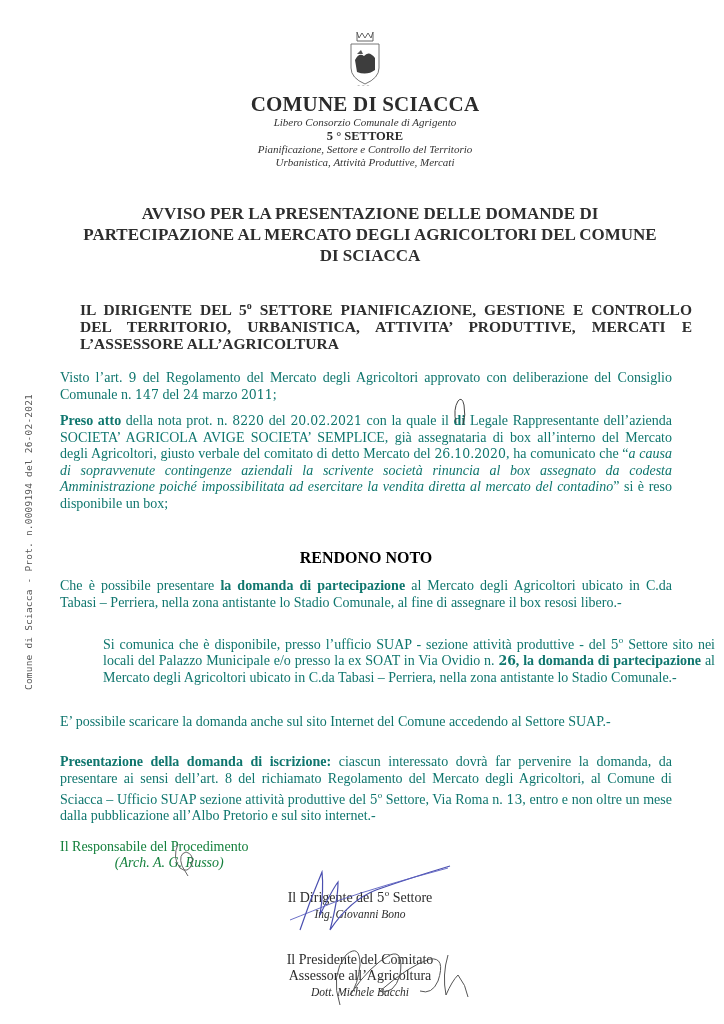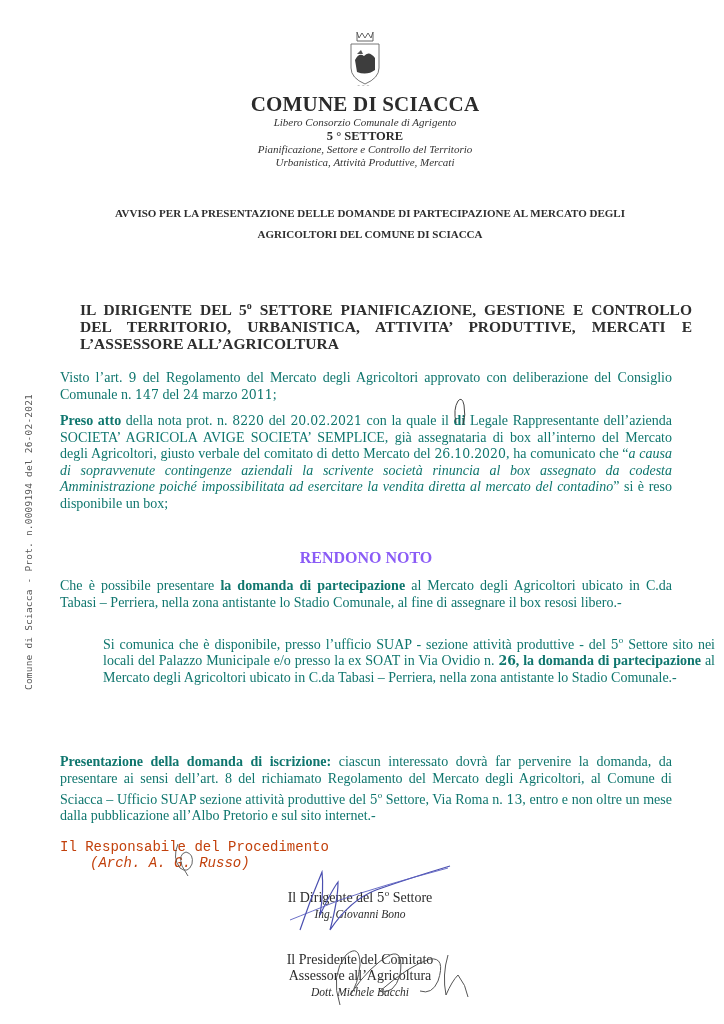--- a/index.html
+++ b/index.html
@@ -18,48 +18,48 @@
 
   .crest { position: absolute; left: 345px; top: 30px; width: 40px; height: 58px; }
 
   .letterhead { position: absolute; left: 150px; top: 92px; width: 430px; text-align: center; }
   .lh-title { font-family: "Liberation Serif", serif; font-weight: bold; font-size: 21px; color: #2b2b2b; letter-spacing: 0.2px; line-height: 24px; }
   .lh-sub { font-family: "Liberation Serif", serif; font-style: italic; font-size: 11px; line-height: 13px; color: #333; }
   .lh-settore { font-family: "Liberation Serif", serif; font-weight: bold; font-size: 12.5px; line-height: 14px; color: #2b2b2b; }
 
   .doc-title {
     position: absolute; left: 80px; top: 203px; width: 580px; text-align: center;
-    font-family: "Liberation Serif", serif; font-weight: bold; font-size: 11px; line-height: 21px; color: #2e2e2e;
+    font-family: "Liberation Serif", serif; font-weight: bold; font-size: 17px; line-height: 21px; color: #2e2e2e;
   }
 
   .dirigente-heading {
     position: absolute; left: 60px; top: 297px; width: 612px;
     font-family: "Liberation Serif", serif; font-weight: bold; font-size: 15.5px; line-height: 17px;
     text-align: justify; text-align-last: left; color: #2e2e2e; margin-left: 20px;
   }
 
   .body-text {
     position: absolute; left: 60px; width: 612px;
     font-family: "Liberation Serif", serif; font-size: 14px; line-height: 16.5px;
     text-align: justify; color: #0f766e;
   }
   .body-text b { font-weight: bold; }
   .body-text i { font-style: italic; }
   .num { font-family: "DejaVu Serif", serif; font-size: 12.5px; }
 
   .p-visto { top: 370px; }
   .p-preso { top: 413px; }
   .rendono { position: absolute; left: 60px; top: 549px; width: 612px; text-align: center;
-    font-family: "Liberation Serif", serif; font-weight: bold; font-size: 16px; color: #8b5cf6; }
+    font-family: "Liberation Serif", serif; font-weight: bold; font-size: 16px; color: #000000; }
   .p-che { top: 578px; }
   .p-comunica { top: 632px; margin-left: 43px; }
   .p-scaricare { top: 714px; }
   .p-presentazione { top: 754px; }
 
-  .responsabile { position: absolute; left: 60px; top: 839px; font-family: Liberation Mono, monospace; font-size: 14px; line-height: 16px; color: #c2410c; }
+  .responsabile { position: absolute; left: 60px; top: 839px; font-family: Liberation Serif, serif; font-size: 14px; line-height: 16px; color: #15803d; text-align: center; }
   .responsabile .name { font-style: italic; font-size: 14px; padding-left: 30px; }
 
   .sig-block { position: absolute; text-align: center; font-family: "Liberation Serif", serif; font-size: 14px; line-height: 16px; color: #2c2c2c; }
   .sig-block .name { font-style: italic; font-size: 11.5px; }
   .sig-dirigente { left: 260px; top: 885px; width: 200px; }
   .sig-presidente { left: 260px; top: 952px; width: 200px; }
 
   .signature { position: absolute; pointer-events: none; }
 </style>
 </head>
@@ -104,20 +104,21 @@
   <div class="rendono">RENDONO NOTO</div>
 
   <div class="body-text p-che">
     <span>Che è possibile presentare </span><b>la domanda di partecipazione</b><span> al Mercato degli Agricoltori ubicato in C.da Tabasi – Perriera, nella zona antistante lo Stadio Comunale, al fine di assegnare il box resosi libero.-</span>
   </div>
 
   <div class="body-text p-comunica">
     <span>Si comunica che è disponibile, presso l’ufficio SUAP - sezione attività produttive - del </span><span class="num">5</span><sup style="font-size:9px;">o</sup><span> Settore sito nei locali del Palazzo Municipale e/o presso la ex SOAT in Via Ovidio n. </span><b class="num">26</b><b>, </b><b>la domanda di partecipazione</b><span> al Mercato degli Agricoltori ubicato in C.da Tabasi – Perriera, nella zona antistante lo Stadio Comunale.-</span>
   </div>
 
+  <div class="body-text p-scaricare">E’ possibile scaricare la domanda anche sul sito Internet del Comune accedendo al Settore SUAP.-</div>
 
   <div class="body-text p-presentazione">
     <b>Presentazione della domanda di iscrizione:</b><span> ciascun interessato dovrà far pervenire la domanda, da presentare ai sensi dell’art. 8 del richiamato Regolamento del Mercato degli Agricoltori, al Comune di Sciacca – Ufficio SUAP sezione attività produttive del </span><span class="num">5</span><sup style="font-size:9px;">o</sup><span> Settore, Via Roma n. </span><span class="num">13</span><span>, entro e non oltre un mese dalla pubblicazione all’Albo Pretorio e sul sito internet.-</span>
   </div>
 
   <div class="responsabile">
     <div>Il Responsabile del Procedimento</div>
     <div class="name">(Arch. A. G. Russo)</div>
   </div>
   <svg class="signature" style="left:168px;top:838px;" width="40" height="40" viewBox="0 0 40 40">

